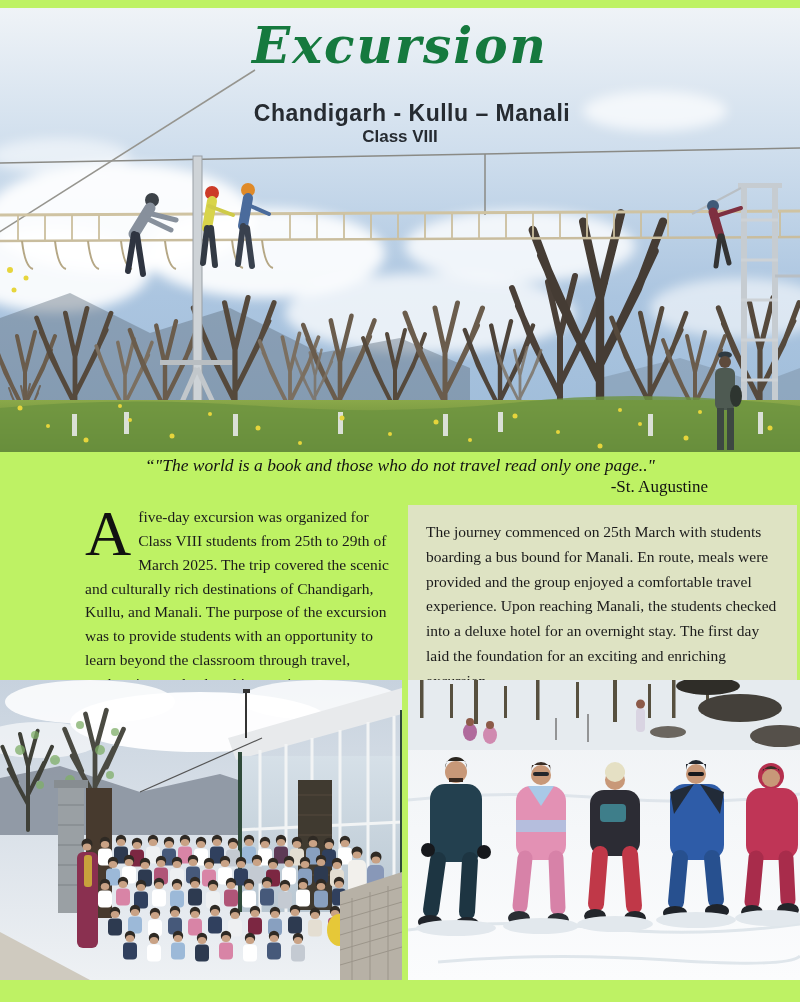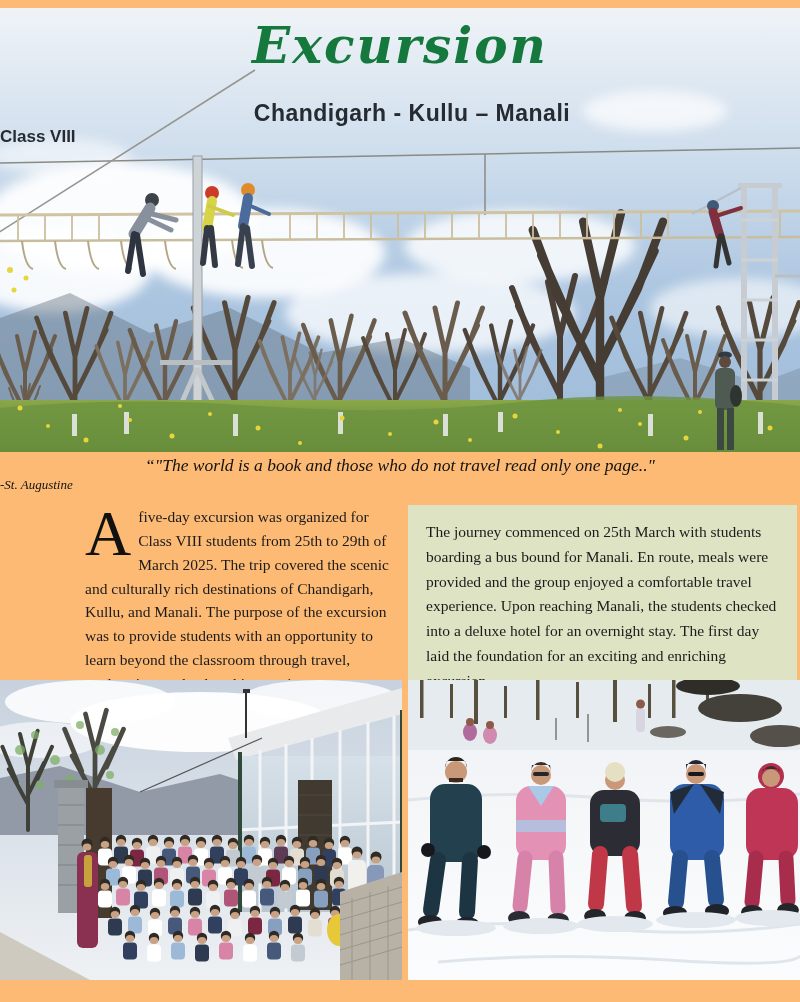--- a/index.html
+++ b/index.html
@@ -1,34 +1,34 @@
 <!DOCTYPE html>
 <html><head>
 <meta charset="utf-8">
 <style>
   html,body{margin:0;padding:0;background:#fff;}
-  .page{position:relative;width:800px;height:1002px;background:#fdba74;overflow:hidden;
+  .page{position:relative;width:800px;height:1002px;background:#bef264;overflow:hidden;
         font-family:"Liberation Serif",serif;}
 
   
   .hero{position:absolute;top:0;left:0;width:800px;height:452px;}
   .hero svg{position:absolute;top:8px;left:0;display:block;}
   .hero-title{position:absolute;top:16px;left:0;width:100%;margin:0;text-align:center;
       font-family:"DejaVu Serif",serif;font-style:italic;font-weight:700;font-size:50px;
       color:#15793e;letter-spacing:2px;}
   .hero-subtitle{position:absolute;top:88px;left:0;width:100%;margin:12px;text-align:center;
       font-family:"Liberation Sans",sans-serif;font-weight:700;font-size:23px;color:#262b31;
       letter-spacing:.5px;}
-  .hero-class{position:absolute;top:127px;left:0;width:100%;margin:0;text-align:left;
+  .hero-class{position:absolute;top:127px;left:0;width:100%;margin:0;text-align:center;
       font-family:"Liberation Sans",sans-serif;font-weight:700;font-size:17px;color:#262b31;}
 
   
   .quote{position:absolute;top:455px;left:0;width:800px;}
   .quote-text{margin:0;text-align:center;font-style:italic;font-size:17.5px;color:#121212;}
-  .quote-attr{margin:1px 92px 0 0;font-style:italic;font-size:13px;color:#121212;}
+  .quote-attr{margin:1px 92px 0 0;text-align:right;font-size:17px;color:#121212;}
 
   
   .columns{position:absolute;top:505px;left:0;width:800px;display:flex;align-items:flex-start;}
   .intro{margin-left:85px;width:318px;font-size:15.5px;line-height:1.54;color:#1b1b1b;}
   .dropcap{float:left;font-size:64px;line-height:52px;padding:3px 7px 0 0;color:#111;}
   .journey{margin-left:5px;width:353px;background:#dee3c3;padding:15px 18px 17px 18px;
       font-size:15.5px;line-height:1.6;color:#1b1b1b;}
   .journey p,.intro p{margin:0;}
 
   

